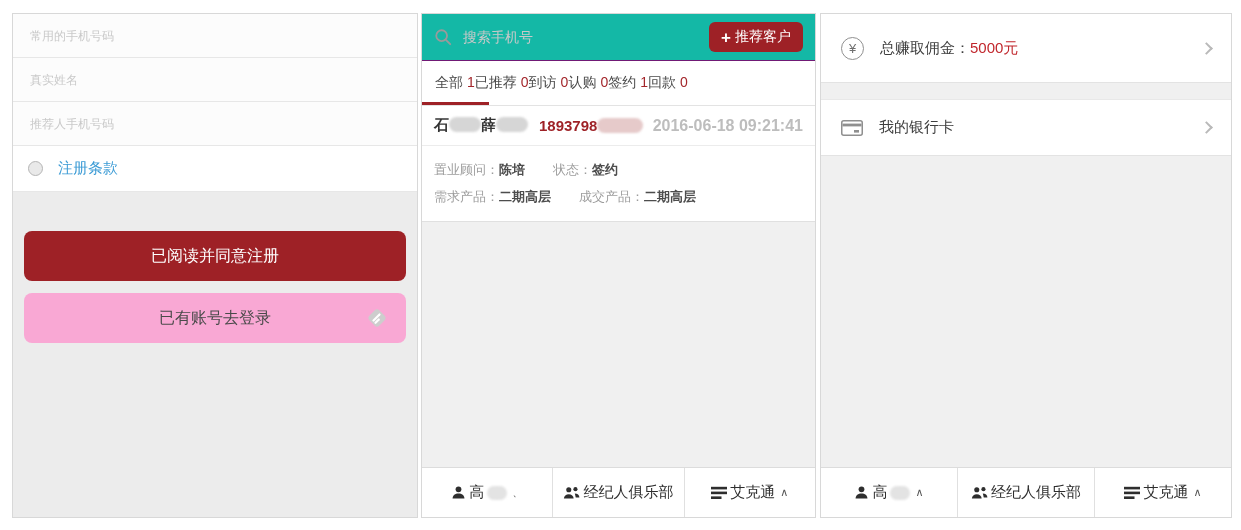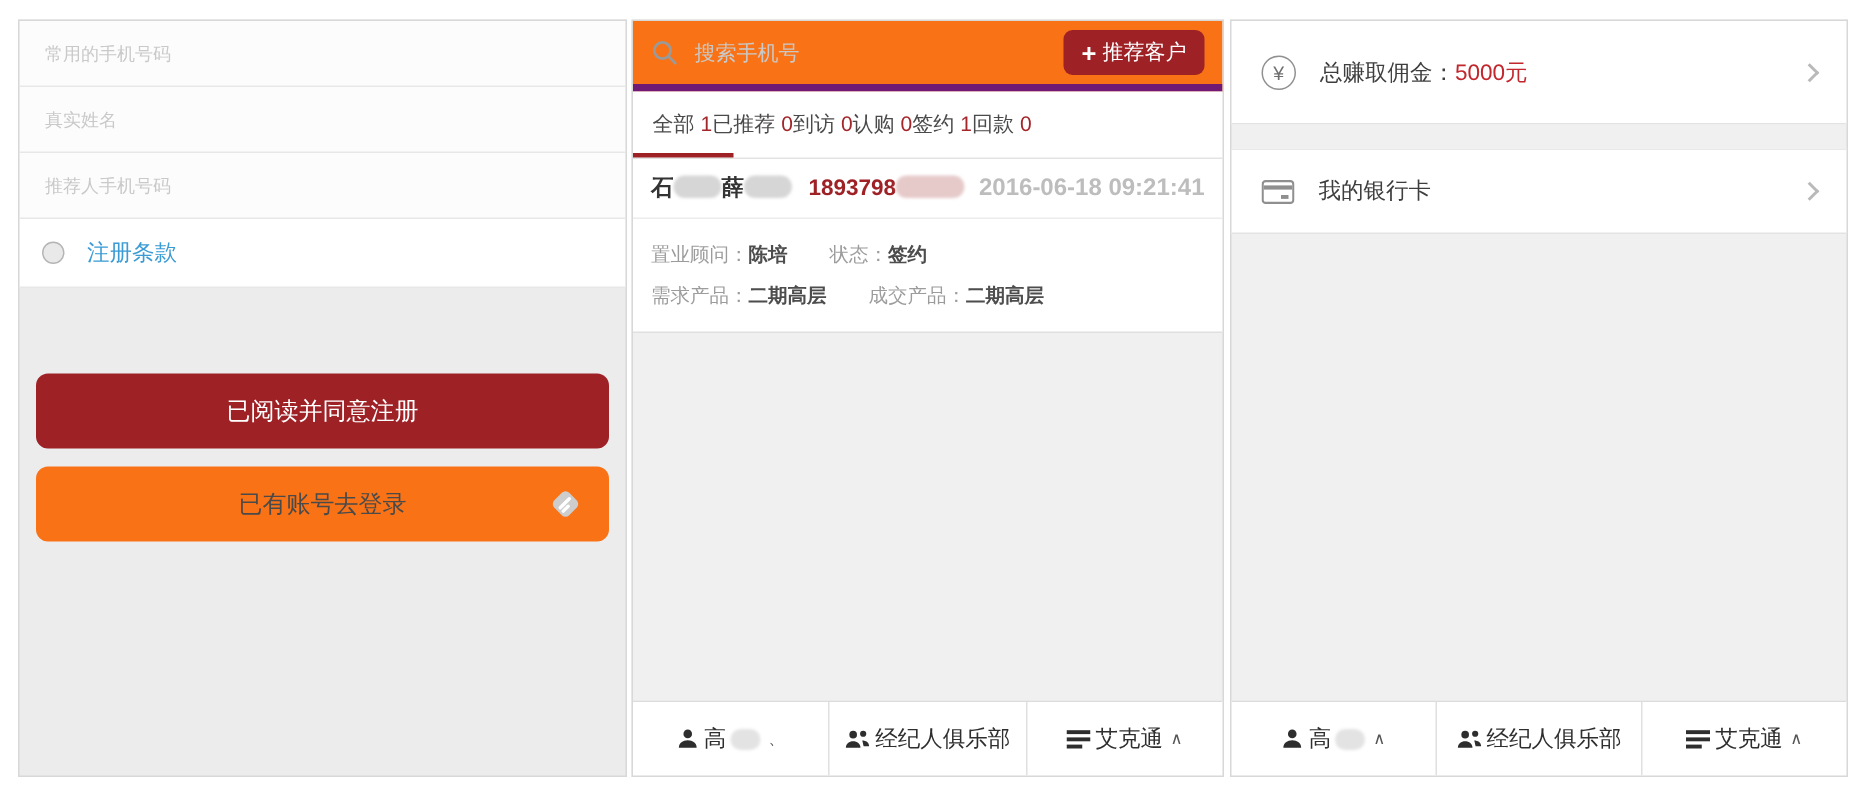--- a/index.html
+++ b/index.html
@@ -22,26 +22,26 @@
   .radio-row { height:46px; display:flex; align-items:center; padding:0 14px; cursor:pointer; }
   .radio { width:14px; height:14px; border-radius:50%; border:1px solid #9f9f9f; background:#f1f1f1; position:relative; flex:none; }
   .radio.checked { border-color:#555; background:#fdfdfd; }
   .radio.checked::after { content:""; position:absolute; left:2.5px; top:2.5px; width:7px; height:7px; border-radius:50%; background:#555; }
   .radio-label { font-size:14px; color:#3e3e3e; margin-left:3px; background:#f5f5f5; border-radius:8px; padding:1px 3px; }
   .radio-note  { font-size:12.5px; color:#f25353; margin-left:5px; background:#f6f6f6; border-radius:8px; padding:1px 4px; }
   .terms-row { height:46px; background:#ffffff; border-bottom:1px solid #e7e7e7; display:flex; align-items:center; padding:0 15px; }
   .terms-radio { width:15px; height:15px; border-radius:50%; border:1px solid #b5b5b5; background:#e9e9e9; flex:none; cursor:pointer; }
   .terms-link { margin-left:15px; font-size:15px; color:#3b9bd5; cursor:pointer; }
   .btn { height:50px; border-radius:8px; display:flex; align-items:center; justify-content:center; font-size:16px; cursor:pointer; }
-  .btn-register { margin:57px 11px 0; background:#9e2126; color:#ffffff; }
-  .btn-login { margin:12px 11px 0; background:#f97316; color:#4a4a4a; position:relative; }
+  .btn-register { margin:39px 11px 0; background:#9e2126; color:#ffffff; }
+  .btn-login { margin:12px 11px 0; background:#f9a8d4; color:#4a4a4a; position:relative; }
   .login-go { position:absolute; right:14px; top:10px; }
 
   
-  .search-row { height:47px; background:#f97316; border-bottom:5px solid #701a75; display:flex; align-items:center; padding:0 12px; }
+  .search-row { height:47px; background:#14b8a6; border-bottom:1px solid #701a75; display:flex; align-items:center; padding:0 12px; }
   .search-row input { flex:1; border:none; outline:none; background:transparent; margin-left:9px; font-size:14px; color:#333; font-family:inherit; }
   .btn-recommend { background:#9e2126; color:#fff; border:none; border-radius:6px; height:30px; padding:0 12px; display:flex; align-items:center; font-size:14px; cursor:pointer; font-family:inherit; }
   .plus-glyph { font-size:17px; font-weight:bold; margin-right:4px; line-height:1; }
   .tabs-row { height:45px; background:#ffffff; border-bottom:1px solid #e3e3e3; display:flex; align-items:center; justify-content:flex-start; padding:0 13px; position:relative; }
   .tab { font-size:14px; color:#4a4a4a; cursor:pointer; white-space:nowrap; }
   .tab .cnt { color:#a3262b; margin-left:4px; }
   .tab-underline { position:absolute; left:0; bottom:0; width:67px; height:3px; background:#9e2126; }
   .customer-card { background:#ffffff; border-bottom:1px solid #e0e0e0; cursor:pointer; }
   .cust-head { display:flex; align-items:center; height:40px; padding:0 12px; border-bottom:1px solid #ececec; }
   .cust-name { font-weight:bold; font-size:15px; color:#333; }

